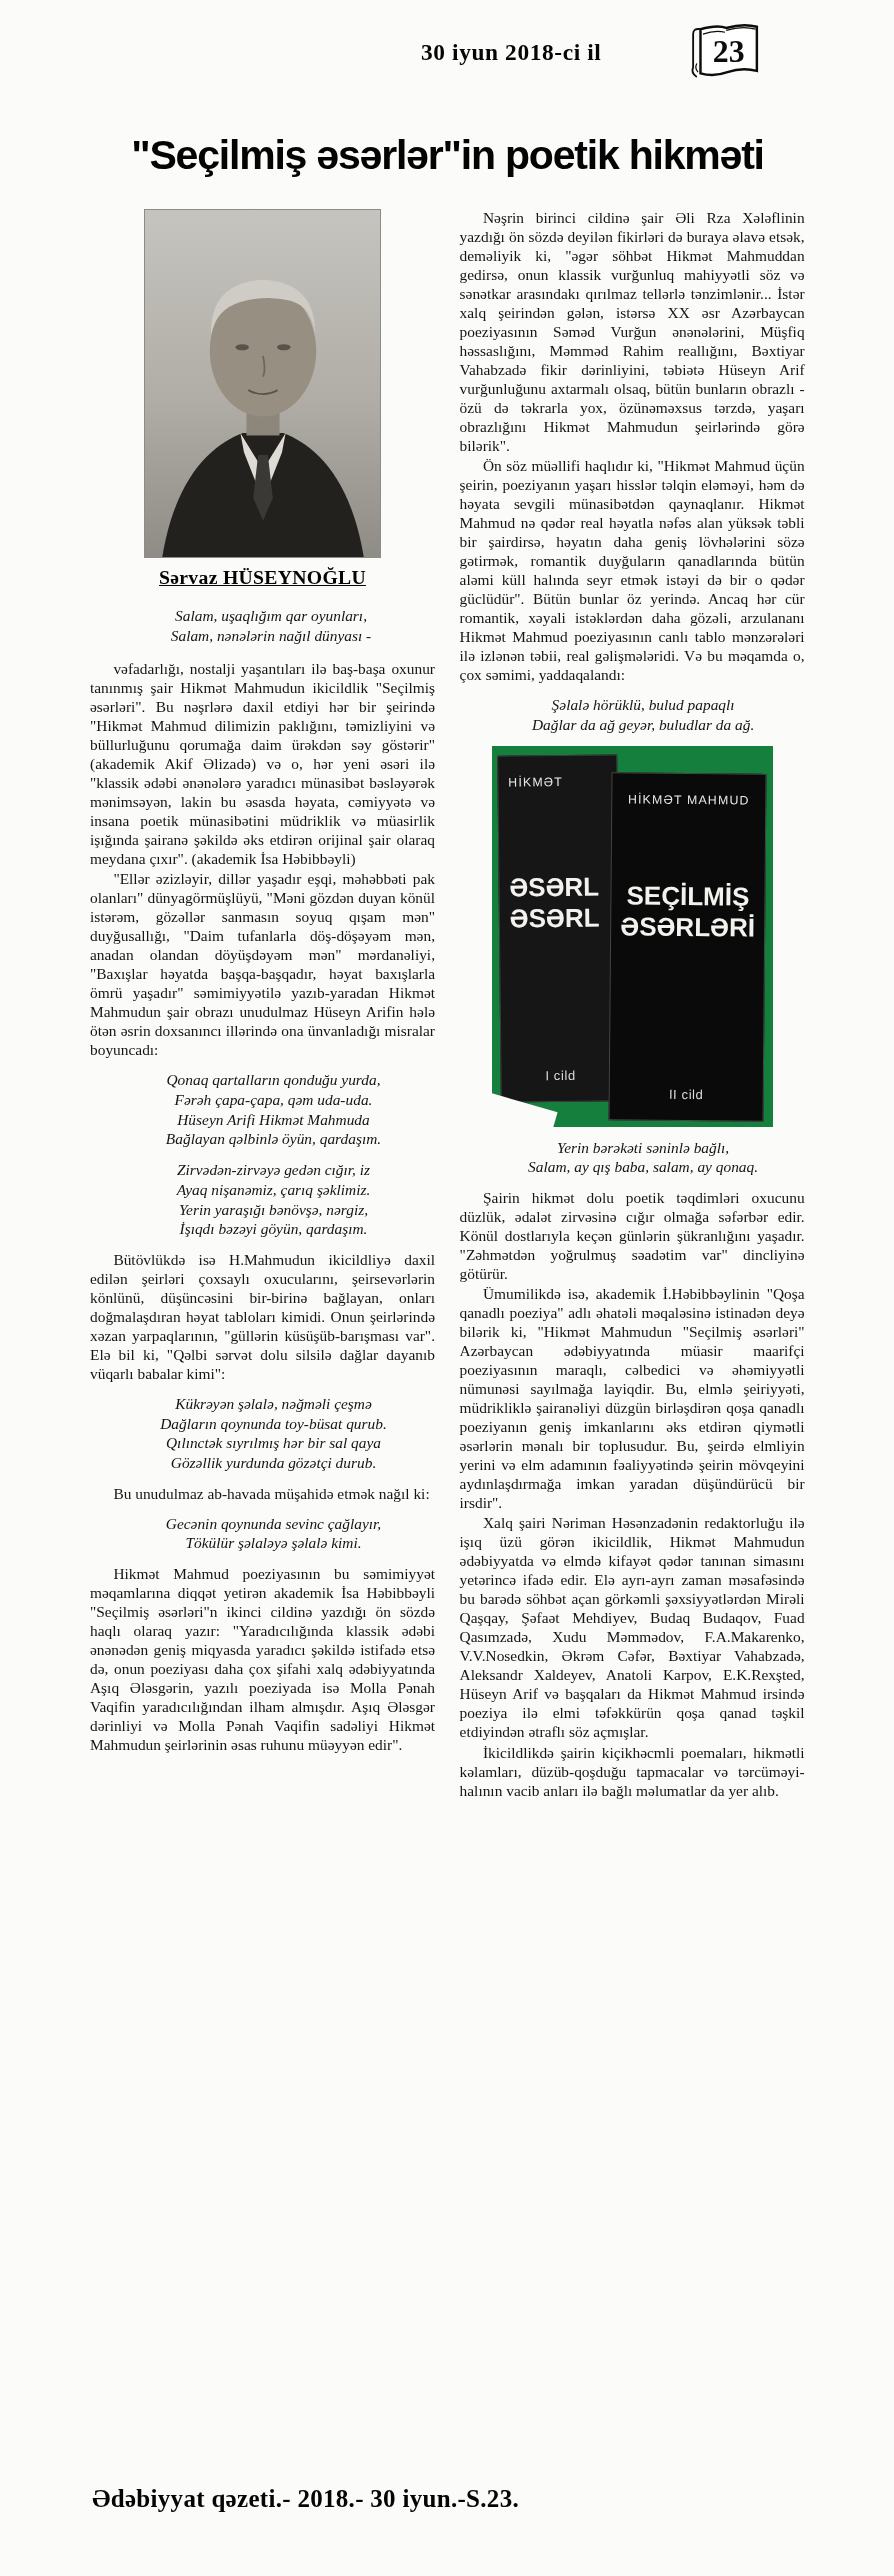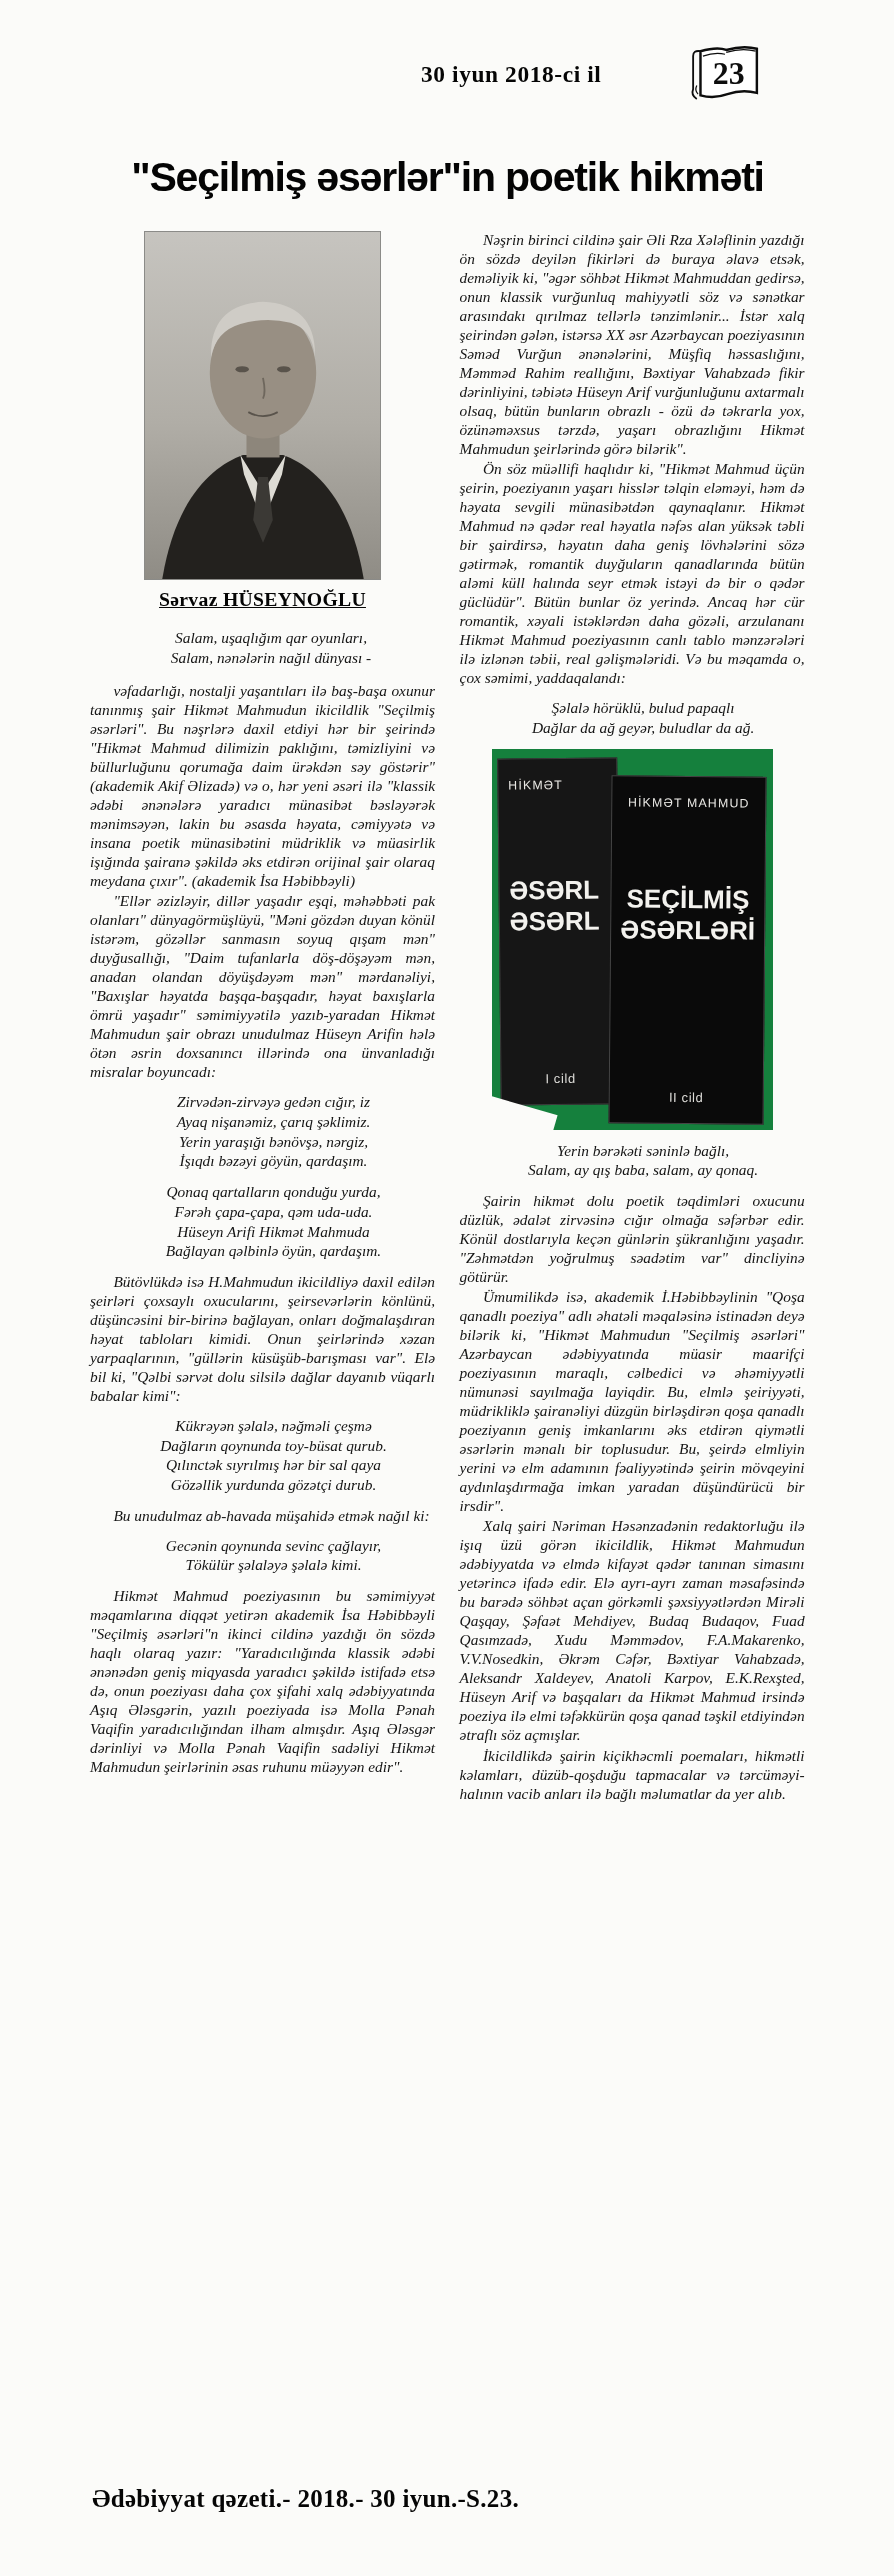--- a/index.html
+++ b/index.html
@@ -1,40 +1,40 @@
 <!DOCTYPE html>
 <html style="font-size:9.8px"><head>
 <meta charset="utf-8">
 <style>
   html,body{margin:0;padding:0;background:#ffffff;}
   .page{
     width:895px;height:2576px;position:relative;box-sizing:border-box;
     background:#fbfbf9;color:#0d0d0d;overflow:hidden;
     font-family:"Liberation Serif", serif;
-    padding:45px 90px 0 90px;margin:0 auto;
+    padding:23px 90px 0 90px;margin:0 auto;
   }
   
   .header{position:relative;height:75px;}
   .header-date{
     position:absolute;left:331px;top:16px;
     font-weight:bold;font-size:23.4px;letter-spacing:0.6px;color:#050505;
   }
   .page-badge{position:absolute;left:597px;top:0;}
   .page-badge svg{display:block;}
   
   .article-title{
     margin:36px 0 0 0;text-align:center;
     font-family:"Liberation Sans", sans-serif;
     font-weight:bold;font-size:41px;letter-spacing:-1.2px;color:#040404;
     line-height:1.05;
   }
   
   .columns{display:flex;gap:24.6px;margin-top:31px;}
   .col{width:345px;font-size:15.4px;line-height:19px;text-align:justify;color:#141414;}
-  p.body{margin:0 0 1.2px 0;text-indent:23.4px;font-style:italic;}
+  p.body{margin:0 0 1.2px 0;text-indent:23.4px;}
   .verse{font-style:italic;text-align:center;margin:11px 0 11px 22px;line-height:19.7px;}
   .epigraph{font-style:italic;text-align:center;margin:18.4px 0 13.5px 17px;line-height:20px;}
   
   .photo-frame{
     width:237px;height:349px;margin:1.2px auto 0 auto;
     border:0.6px solid #8b8b88;box-sizing:border-box;background:#b7b4ae;overflow:hidden;
   }
   .photo-frame svg{display:block;}
   .author-name{
     text-align:center;font-weight:bold;font-size:19.7px;letter-spacing:0.3px;
@@ -123,31 +123,31 @@
 
       <div class="epigraph">
         <div>Salam, uşaqlığım qar oyunları,</div>
         <div>Salam, nənələrin nağıl dünyası -</div>
       </div>
 
       <p class="body">vəfadarlığı, nostalji yaşantıları ilə baş-başa oxunur tanınmış şair Hikmət Mahmudun ikicildlik "Seçilmiş əsərləri". Bu nəşrlərə daxil etdiyi hər bir şeirində "Hikmət Mahmud dilimizin paklığını, təmizliyini və büllurluğunu qorumağa daim ürəkdən səy göstərir" (akademik Akif Əlizadə) və o, hər yeni əsəri ilə "klassik ədəbi ənənələrə yaradıcı münasibət bəsləyərək mənimsəyən, lakin bu əsasda həyata, cəmiyyətə və insana poetik münasibətini müdriklik və müasirlik işığında şairanə şəkildə əks etdirən orijinal şair olaraq meydana çıxır". (akademik İsa Həbibbəyli)</p>
       <p class="body">"Ellər əzizləyir, dillər yaşadır eşqi, məhəbbəti pak olanları" dünyagörmüşlüyü, "Məni gözdən duyan könül istərəm, gözəllər sanmasın soyuq qışam mən" duyğusallığı, "Daim tufanlarla döş-döşəyəm mən, anadan olandan döyüşdəyəm mən" mərdanəliyi, "Baxışlar həyatda başqa-başqadır, həyat baxışlarla ömrü yaşadır" səmimiyyətilə yazıb-yaradan Hikmət Mahmudun şair obrazı unudulmaz Hüseyn Arifin hələ ötən əsrin doxsanıncı illərində ona ünvanladığı misralar boyuncadı:</p>
 
       <div class="verse">
+        <div>Qonaq qartalların qonduğu yurda,</div>
+        <div>Fərəh çapa-çapa, qəm uda-uda.</div>
+        <div>Hüseyn Arifi Hikmət Mahmuda</div>
+        <div>Bağlayan qəlbinlə öyün, qardaşım.</div>
+      </div>
+
+      <div class="verse">
         <div>Zirvədən-zirvəyə gedən cığır, iz</div>
         <div>Ayaq nişanəmiz, çarıq şəklimiz.</div>
         <div>Yerin yaraşığı bənövşə, nərgiz,</div>
         <div>İşıqdı bəzəyi göyün, qardaşım.</div>
-      </div>
-
-      <div class="verse">
-        <div>Qonaq qartalların qonduğu yurda,</div>
-        <div>Fərəh çapa-çapa, qəm uda-uda.</div>
-        <div>Hüseyn Arifi Hikmət Mahmuda</div>
-        <div>Bağlayan qəlbinlə öyün, qardaşım.</div>
       </div>
 
       <p class="body">Bütövlükdə isə H.Mahmudun ikicildliyə daxil edilən şeirləri çoxsaylı oxucularını, şeirsevərlərin könlünü, düşüncəsini bir-birinə bağlayan, onları doğmalaşdıran həyat tabloları kimidi. Onun şeirlərində xəzan yarpaqlarının, "güllərin küsüşüb-barışması var". Elə bil ki, "Qəlbi sərvət dolu silsilə dağlar dayanıb vüqarlı babalar kimi":</p>
 
       <div class="verse">
         <div>Kükrəyən şəlalə, nəğməli çeşmə</div>
         <div>Dağların qoynunda toy-büsat qurub.</div>
         <div>Qılınctək sıyrılmış hər bir sal qaya</div>
         <div>Gözəllik yurdunda gözətçi durub.</div>
       </div>

